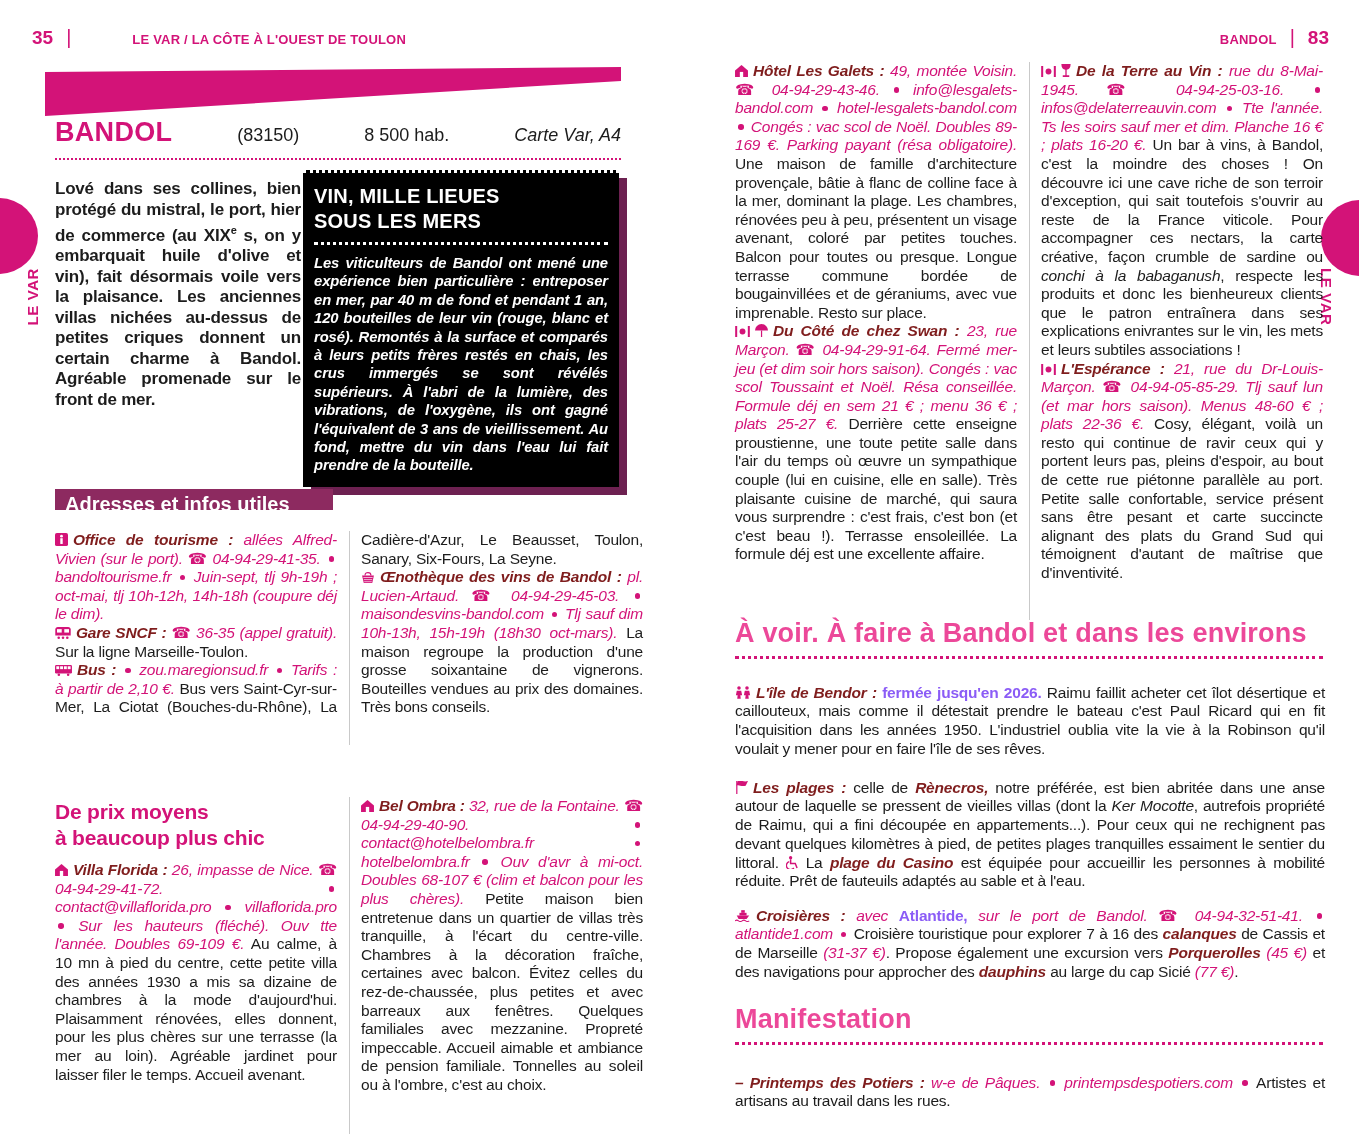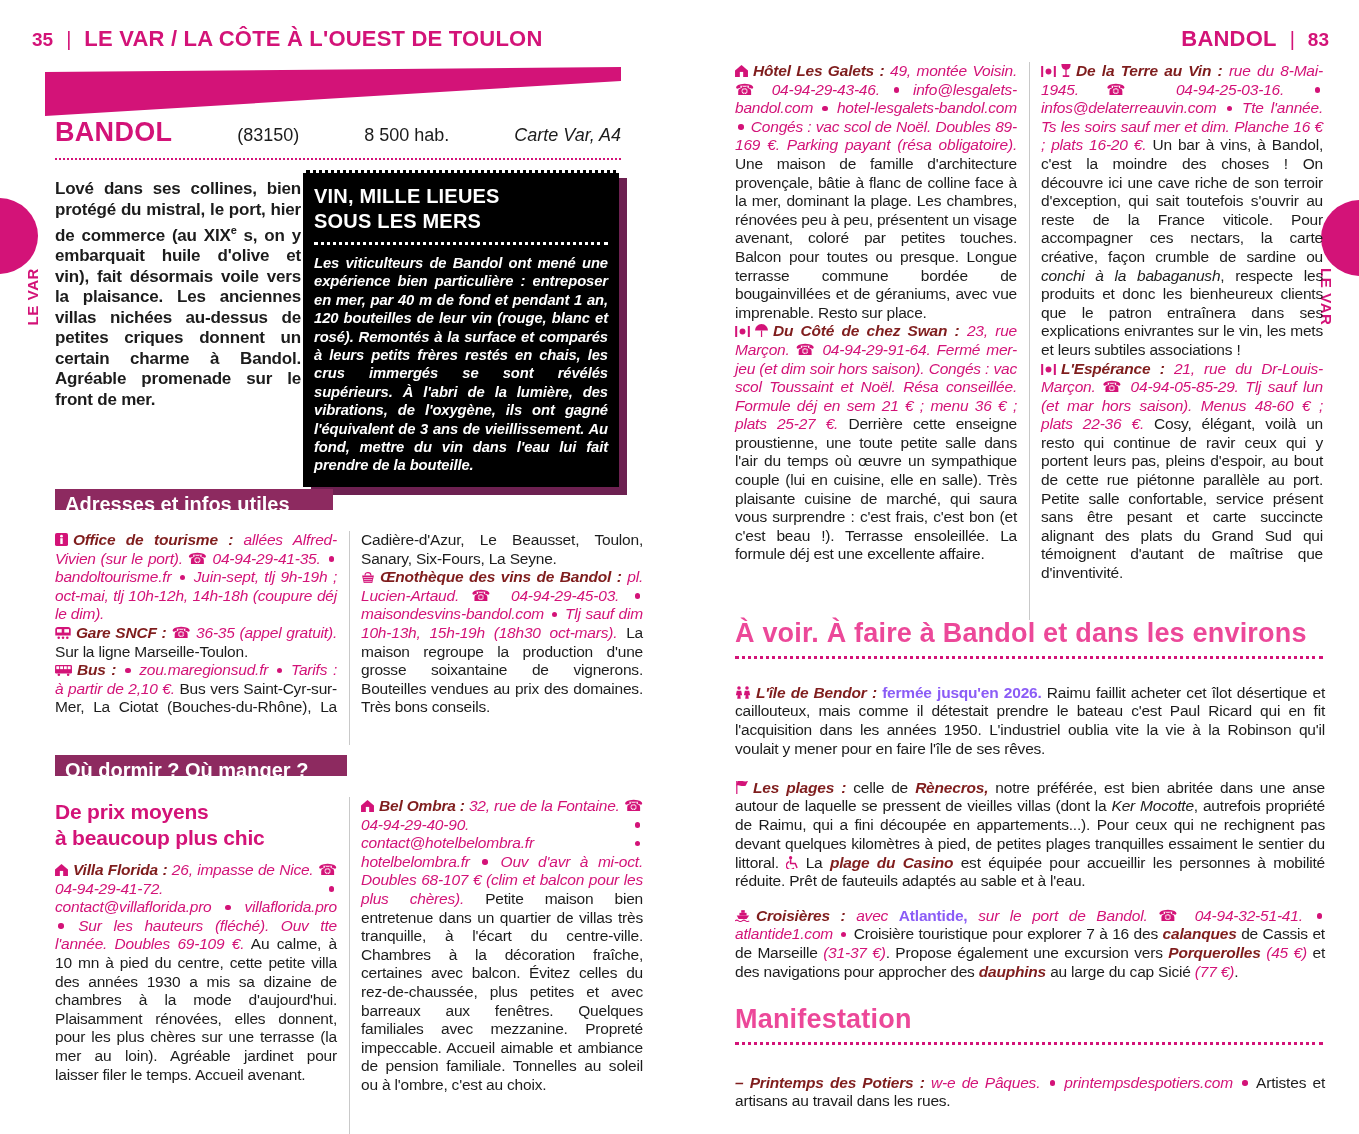--- a/index.html
+++ b/index.html
@@ -4,21 +4,21 @@
 <style>
   html,body{margin:0;padding:0;background:#fff;}
   .canvas{position:relative;width:1359px;height:1134px;background:#fff;overflow:hidden;
           font-family:"Liberation Sans",sans-serif;color:#1c1c1c;}
   
   .hdr{position:absolute;top:26px;display:flex;align-items:baseline;color:#d31378;font-weight:bold;}
   #hdr-left{left:32px;}
   #hdr-right{right:30px;}
   .hdr .num{font-size:19px;}
   .hdr .sep{font-weight:400;font-size:20px;margin:0 13px;}
-  .hdr .ttl{font-size:22px;letter-spacing:.2px;}
+  .hdr .ttl{font-size:13px;letter-spacing:.2px;margin-left:48px;}
   
   .blob{position:absolute;width:78px;height:76px;border-radius:50%;background:#d31378;}
   #blob-left{left:-40px;top:198px;}
   #blob-right{right:-40px;top:200px;}
   .vtab{position:absolute;color:#d31378;font-weight:bold;font-size:15px;letter-spacing:.6px;writing-mode:vertical-rl;}
   #vtab-left{left:24px;top:268px;transform:rotate(180deg);}
   #vtab-right{right:24px;top:268px;}
   
   .swoosh{position:absolute;left:45px;top:66px;width:576px;height:50px;background:#d31378;
           clip-path:polygon(0 12%,100% 2%,100% 30%,0 100%);}
@@ -138,21 +138,20 @@
             <circle cx="4.5" cy="11.5" r="1.5" fill="currentColor"></circle>
             <circle cx="15.5" cy="11.5" r="1.5" fill="currentColor"></circle>
           </svg></span><span class="seg-b">Bus : </span><span class="dot"></span><span class="seg-p"> zou.maregionsud.fr </span><span class="dot"></span><span class="seg-p"> Tarifs : à partir de 2,10 €. </span><span class="seg-k">Bus vers Saint-Cyr-sur-Mer, La Ciotat (Bouches-du-Rhône), La Cadière-d'Azur, Le Beausset, Toulon, Sanary, Six-Fours, La Seyne.</span></p>
     <p class="entry"><span class="icon lead"><svg viewBox="0 0 16 13" width="14" height="11">
             <path fill="currentColor" d="M1 4h14l-2 9H3z"></path>
             <path fill="none" stroke="currentColor" stroke-width="1.3" d="M4.5 4C4.5 1.5 6 .7 8 .7s3.5.8 3.5 3.3"></path>
             <path stroke="#fff" stroke-width=".8" fill="none" d="M2.5 6.5h11M3 9h10M3.5 11.5h9"></path>
           </svg></span><span class="seg-b">Œnothèque des vins de Bandol : </span><span class="seg-p">pl. Lucien-Artaud. </span><span class="seg-phone">☎</span><span class="seg-p"> 04-94-29-45-03. </span><span class="dot"></span><span class="seg-p"> maisondesvins-bandol.com </span><span class="dot"></span><span class="seg-p"> Tlj sauf dim 10h-13h, 15h-19h (18h30 oct-mars).</span><span class="seg-k"> La maison regroupe la production d'une grosse soixantaine de vignerons. Bouteilles vendues au prix des domaines. Très bons conseils.</span></p>
   </div>
 
-  <div class="secbar" id="bar-dormir">Où dormir ? Où manger ?</div>
   <div class="cols" id="cols-dormir">
     <h4 class="subhead"><span>De prix moyens</span><br>
         <span>à beaucoup plus chic</span></h4>
     <p class="entry"><span class="icon lead"><svg viewBox="0 0 14 13" width="13" height="12">
             <path fill="currentColor" d="M0 6 7 0l7 6v7H0z"></path>
             <rect x="5.2" y="7.5" width="3.6" height="5.5" fill="#fff"></rect>
           </svg></span><span class="seg-b">Villa Florida : </span><span class="seg-p">26, impasse de Nice. </span><span class="seg-phone">☎</span><span class="seg-p"> 04-94-29-41-72. </span><span class="dot"></span><span class="seg-p"> contact@villaflorida.pro </span><span class="dot"></span><span class="seg-p"> villaflorida.pro </span><span class="dot"></span><span class="seg-p"> Sur les hauteurs (fléché). Ouv tte l'année. Doubles 69-109 €.</span><span class="seg-k"> Au calme, à 10 mn à pied du centre, cette petite villa des années 1930 a mis sa dizaine de chambres à la mode d'aujourd'hui. Plaisamment rénovées, elles donnent, pour les plus chères sur une terrasse (la mer au loin). Agréable jardinet pour laisser filer le temps. Accueil avenant.</span></p>
     <p class="entry colbreak"><span class="icon lead"><svg viewBox="0 0 14 13" width="13" height="12">
             <path fill="currentColor" d="M0 6 7 0l7 6v7H0z"></path>
             <rect x="5.2" y="7.5" width="3.6" height="5.5" fill="#fff"></rect>

